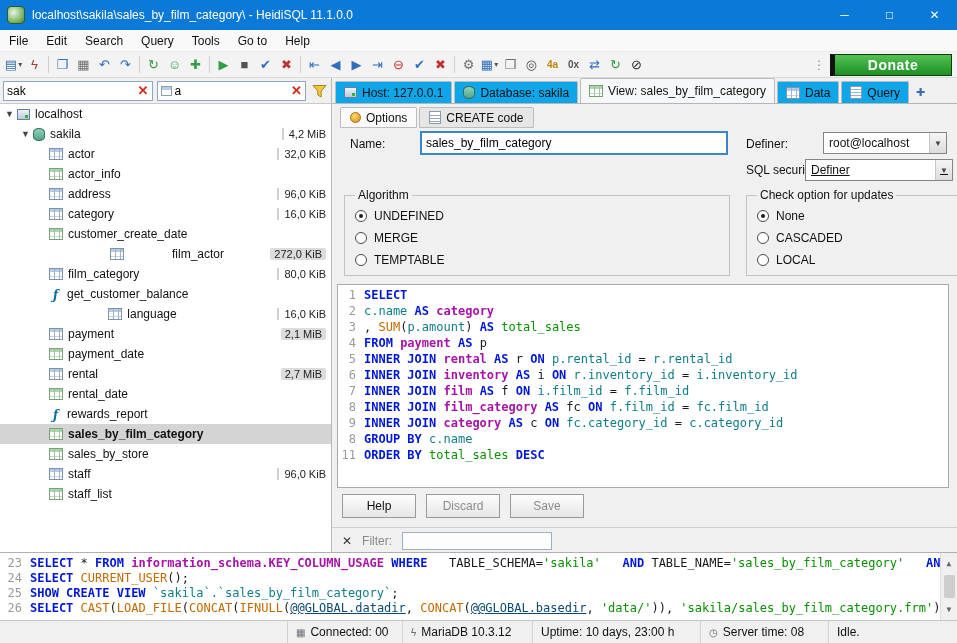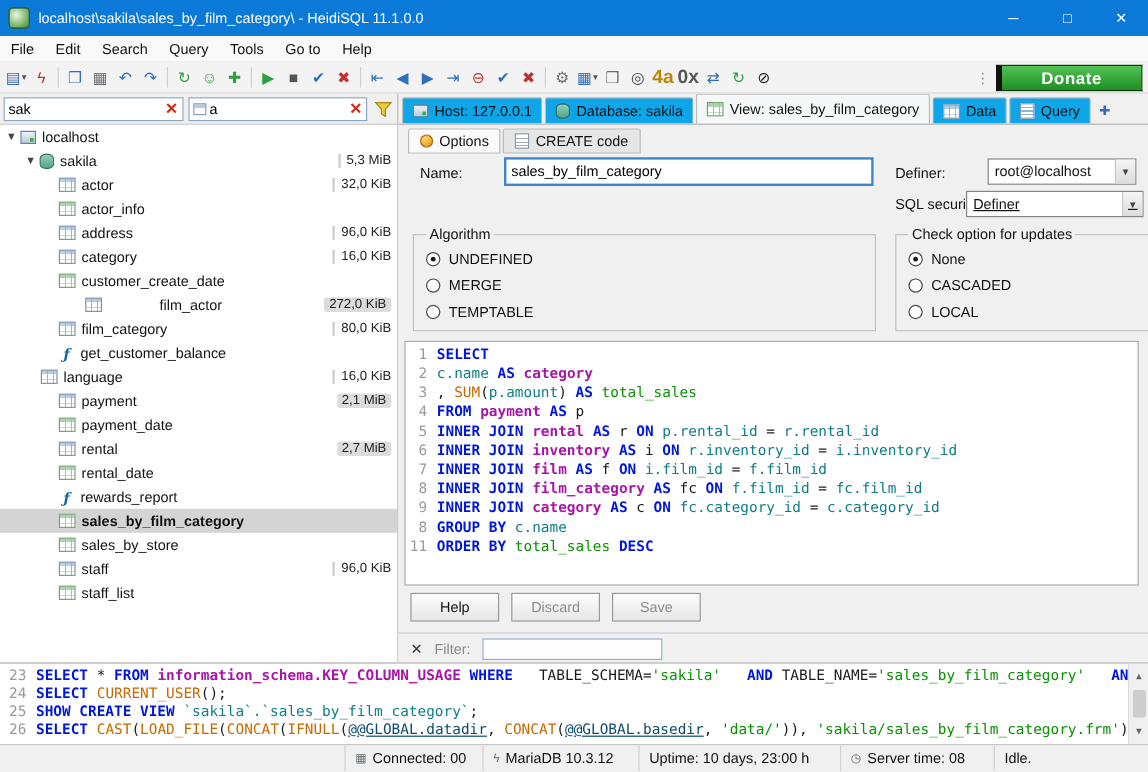--- a/index.html
+++ b/index.html
@@ -14,21 +14,21 @@
   .winbtns { display:flex; height:30px; }
   .winbtn { width:45px; height:30px; display:flex; align-items:center; justify-content:center; font-size:12px; }
 
   
   .menubar { height:22px; background:#f9f9f9; display:flex; align-items:center; border-bottom:1px solid #ececec; }
   .menu-item { padding:3px 9px; }
 
   
   .toolbar { height:26px; background:#f3f3f3; border-bottom:1px solid #dadada; display:flex; align-items:center; padding:0 3px; }
   .tbi { min-width:21px; height:22px; display:flex; align-items:center; justify-content:center; font-size:13px; border-radius:2px; padding:0 1px; }
-  .tbi .txt { font-size:16px; font-weight:bold; }
+  .tbi .txt { font-size:10px; font-weight:bold; }
   .dd { font-size:8px; color:#555; margin-left:1px; }
   .tb-sep { width:1px; height:17px; background:#cfcfcf; margin:0 3px; }
   .tb-spacer { flex:1; }
   .overflow-dots { color:#888; padding:0 5px; font-size:12px; }
   .donate { background:linear-gradient(#54c253,#1d8f25); color:#fff; font-weight:bold; font-size:14px;
       padding:2px 0; width:122px; text-align:center; border:1px solid #083f0b; border-left:5px solid #111;
       margin-right:2px; font-style:normal; letter-spacing:.5px; }
 
   
   .workspace { position:absolute; top:78px; left:0; right:0; bottom:91px; display:flex; }
@@ -294,21 +294,21 @@
     <div class="tree">
         <div class="trow" style="padding-left: 3px;">
           <span class="caret">▼</span>
           <span class="ticon ic ic-server"></span>
           <span>localhost</span>
         </div>
         <div class="trow" style="padding-left: 19px;">
           <span class="caret">▼</span>
           <span class="ticon ic ic-db"></span>
           <span>sakila</span>
-          <span class="size tick">5,3 MiB</span>
+          <span class="size tick">4,2 MiB</span>
         </div>
         <div class="trow" style="padding-left: 35px;">
           <span class="caret"></span>
           <span class="ticon ic ic-table"></span>
           <span>actor</span>
           <span class="size tick">32,0 KiB</span>
         </div>
         <div class="trow" style="padding-left: 35px;">
           <span class="caret"></span>
           <span class="ticon ic ic-view"></span>
@@ -324,38 +324,38 @@
           <span class="caret"></span>
           <span class="ticon ic ic-table"></span>
           <span>category</span>
           <span class="size tick">16,0 KiB</span>
         </div>
         <div class="trow" style="padding-left: 35px;">
           <span class="caret"></span>
           <span class="ticon ic ic-view"></span>
           <span>customer_create_date</span>
         </div>
-        <div class="trow" style="padding-left: 14px; gap: 43px;">
+        <div class="trow" style="padding-left: 53px; gap: 43px;">
           <span class="caret"></span>
           <span class="ticon ic ic-table"></span>
           <span>film_actor</span>
           <span class="size bar">272,0 KiB</span>
         </div>
         <div class="trow" style="padding-left: 35px;">
           <span class="caret"></span>
           <span class="ticon ic ic-table"></span>
           <span>film_category</span>
           <span class="size tick">80,0 KiB</span>
         </div>
         <div class="trow" style="padding-left: 35px;">
           <span class="caret"></span>
           <span class="ticon ic ic-routine"></span>
           <span>get_customer_balance</span>
         </div>
-        <div class="trow" style="padding-left: 20px;">
+        <div class="trow" style="padding-left: 20px; justify-content: center;">
           <span class="caret"></span>
           <span class="ticon ic ic-table"></span>
           <span>language</span>
           <span class="size tick">16,0 KiB</span>
         </div>
         <div class="trow" style="padding-left: 35px;">
           <span class="caret"></span>
           <span class="ticon ic ic-table"></span>
           <span>payment</span>
           <span class="size bar">2,1 MiB</span>

